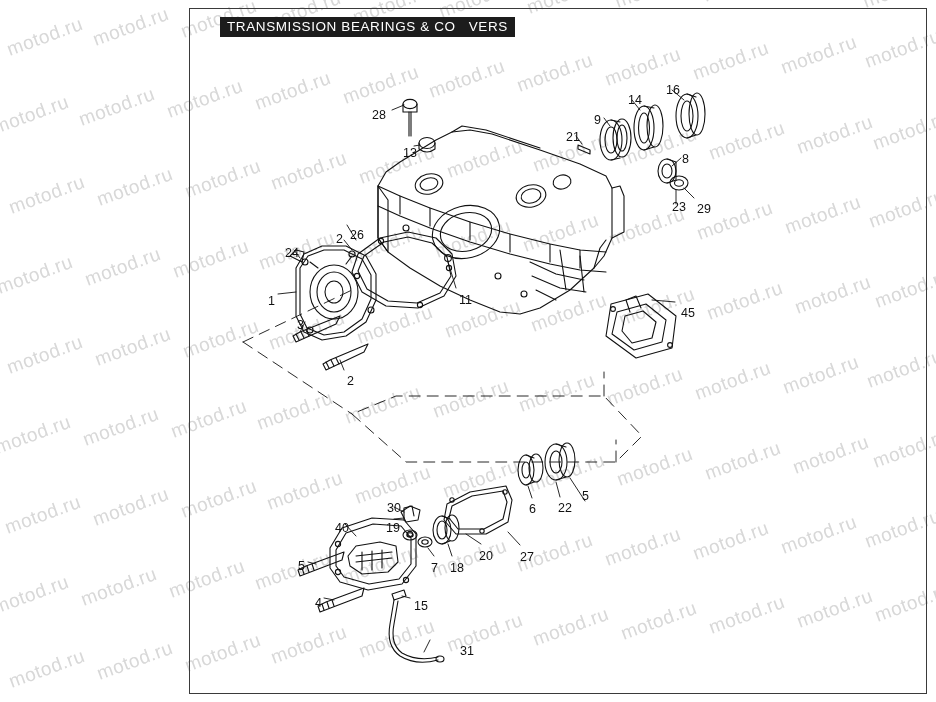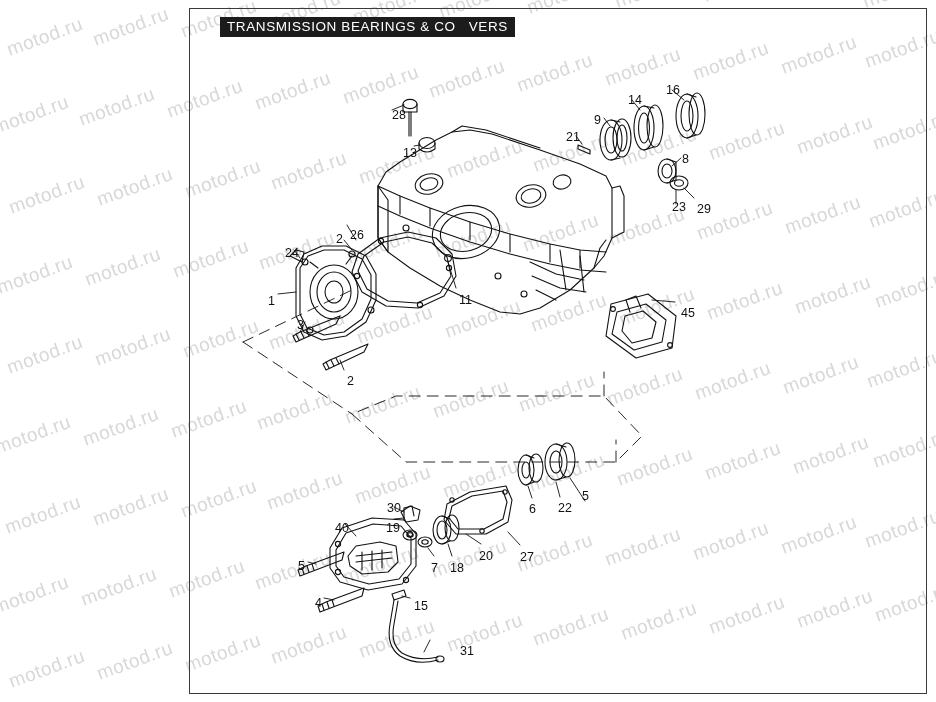--- a/index.html
+++ b/index.html
@@ -421,19 +421,19 @@
       <div class="callout" style="left: 450px; top: 561px;">18</div>
       <div class="callout" style="left: 386px; top: 521px; text-align: right;">19</div>
       <div class="callout" style="left: 387px; top: 501px;">30</div>
       <div class="callout" style="left: 566px; top: 130px;">21</div>
       <div class="callout" style="left: 558px; top: 501px;">22</div>
       <div class="callout" style="left: 672px; top: 200px;">23</div>
       <div class="callout" style="left: 285px; top: 246px;">24</div>
       <div class="callout" style="left: 681px; top: 306px;">45</div>
       <div class="callout" style="left: 350px; top: 228px;">26</div>
       <div class="callout" style="left: 520px; top: 550px;">27</div>
-      <div class="callout" style="left: 392px; top: 108px;">28</div>
+      <div class="callout" style="left: 372px; top: 108px;">28</div>
       <div class="callout" style="left: 697px; top: 202px;">29</div>
       <div class="callout" style="left: 335px; top: 521px;">40</div>
       <div class="callout" style="left: 433px; top: 644px; margin-left: 27px;">31</div>
     </div>
 
 </div>
 
 </body></html>

